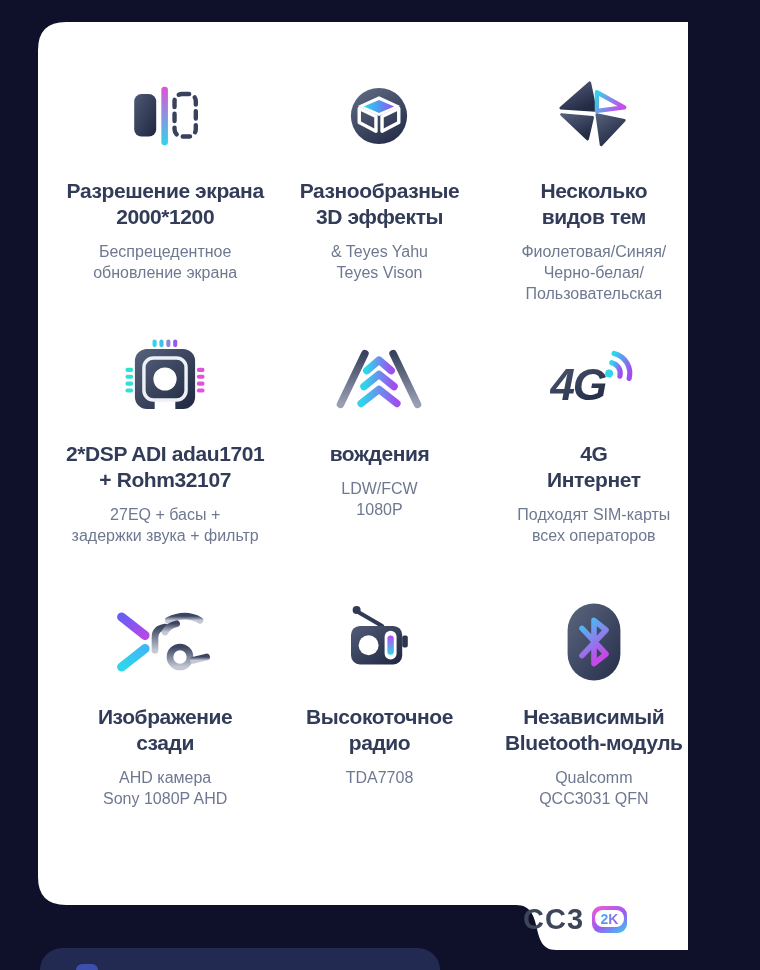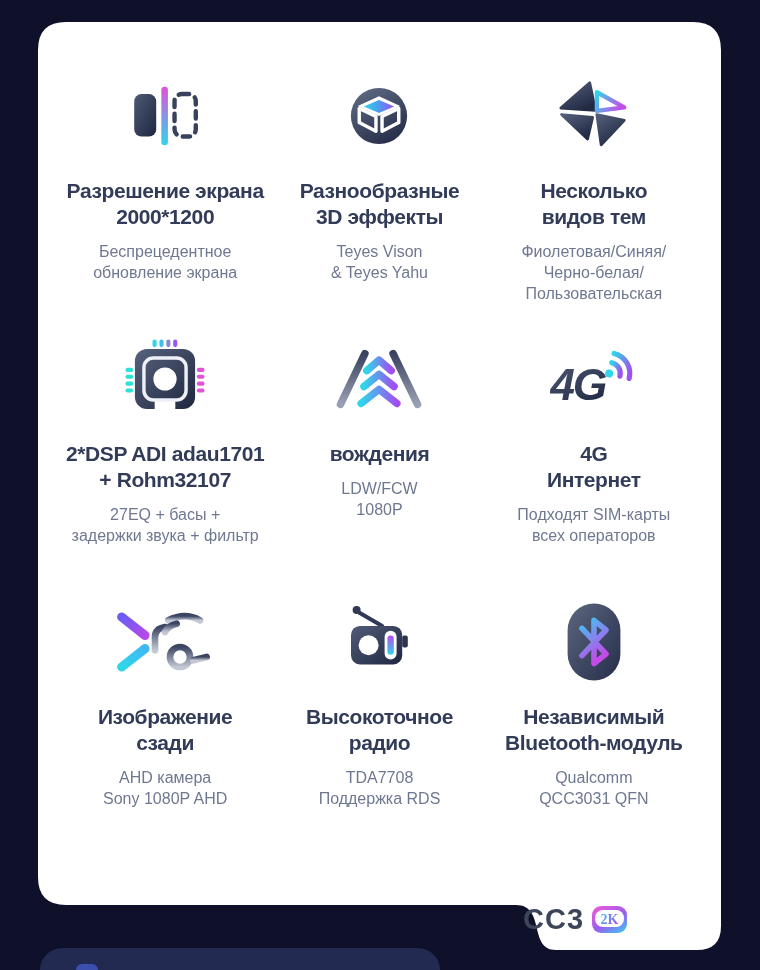--- a/index.html
+++ b/index.html
@@ -1,17 +1,17 @@
 <!DOCTYPE html>
 <html><head>
 <meta charset="utf-8">
 <style>
   html,body{margin:0;padding:0;background:#0e1129;}
   .stage{
-    position:relative;width:760px;height:970px;overflow:hidden;
+    position:relative;width:688px;height:970px;overflow:hidden;
     background:#0e1129;
     font-family:"Liberation Sans",sans-serif;
   }
   .card-shape{position:absolute;left:0;top:0;width:760px;height:970px;}
   .features{
     position:absolute;left:38px;top:22px;width:683px;box-sizing:border-box;
     padding:46px 20px 0;display:grid;grid-template-columns:repeat(3,1fr);
     grid-auto-rows:263px;
   }
   .cell{text-align:center;}
@@ -22,21 +22,21 @@
   .line{display:block;white-space:nowrap;}
   
   .logo-row{
     position:absolute;left:523px;top:898px;width:198px;height:42px;
     display:flex;align-items:center;
     padding-right:27px;box-sizing:border-box;gap:8px;
   }
   .cc3{font-size:29px;font-weight:bold;color:#3d4659;letter-spacing:1px;}
   .badge{border-radius:9px;padding:2.5px;
          background:linear-gradient(150deg,#f35bd4,#9a5cf0 55%,#35d2f0);}
-  .badge-inner{background:#ffffff;border-radius:8px;padding:0 6px;line-height:21px;font-family:Liberation Serif, serif;}
+  .badge-inner{background:#ffffff;border-radius:8px;padding:0 6px;line-height:21px;}
   .badge-text{font-size:14px;font-weight:bold;
     background:linear-gradient(120deg,#35b8f0,#b44df0);
     -webkit-background-clip:text;background-clip:text;color:transparent;}
   
   .next-card{position:absolute;left:40px;top:948px;width:400px;height:22px;
              background:#232a52;border-radius:24px 24px 0 0;}
   .next-blob{position:absolute;left:76px;top:964px;width:22px;height:6px;
              background:#3c4fae;border-radius:11px 11px 0 0;}
 </style>
 </head>
@@ -98,22 +98,22 @@
           <polygon points="50,29 70,37.5 50,46 30,37.5" fill="url(#g2a)"></polygon>
           <polygon points="24,40 46,50.5 46,70 24,58.5" fill="none" stroke="#ffffff" stroke-width="4.5" stroke-linejoin="round"></polygon>
           <polygon points="76,40 54,50.5 54,70 76,58.5" fill="none" stroke="#ffffff" stroke-width="4.5" stroke-linejoin="round"></polygon>
         </svg>
       </div>
       <div class="title">
         <span class="line">Разнообразные</span>
         <span class="line">3D эффекты</span>
       </div>
       <div class="desc">
+        <span class="line">&amp; Teyes Yahu</span>
         <span class="line">Teyes Vison</span>
-        <span class="line">&amp; Teyes Yahu</span>
       </div>
     </div>
 
     <div class="cell">
       <div class="icon-box">
         <svg width="72" height="72" viewBox="0 0 100 100">
           <defs>
             <linearGradient id="g3s" x1="0" y1="0" x2="0.6" y2="1">
               <stop offset="0" stop-color="#55607b"></stop>
                 <stop offset="1" stop-color="#222a44"></stop>
@@ -296,21 +296,20 @@
           <rect x="57" y="34" width="15" height="36" rx="7.5" fill="#ffffff"></rect>
           <rect x="60.5" y="40" width="8" height="24" rx="4" fill="url(#g8b)"></rect>
         </svg>
       </div>
       <div class="title">
         <span class="line">Высокоточное</span>
         <span class="line">радио</span>
       </div>
       <div class="desc">
         <span class="line">TDA7708</span>
-        <span class="line">Поддержка RDS</span>
       </div>
     </div>
 
     <div class="cell">
       <div class="icon-box">
         <svg width="58" height="80" viewBox="0 0 72 100">
           <defs>
             <linearGradient id="g9s" x1="0" y1="0" x2="1" y2="1">
               <stop offset="0" stop-color="#5c667e"></stop>
                 <stop offset="1" stop-color="#262e4a"></stop>

